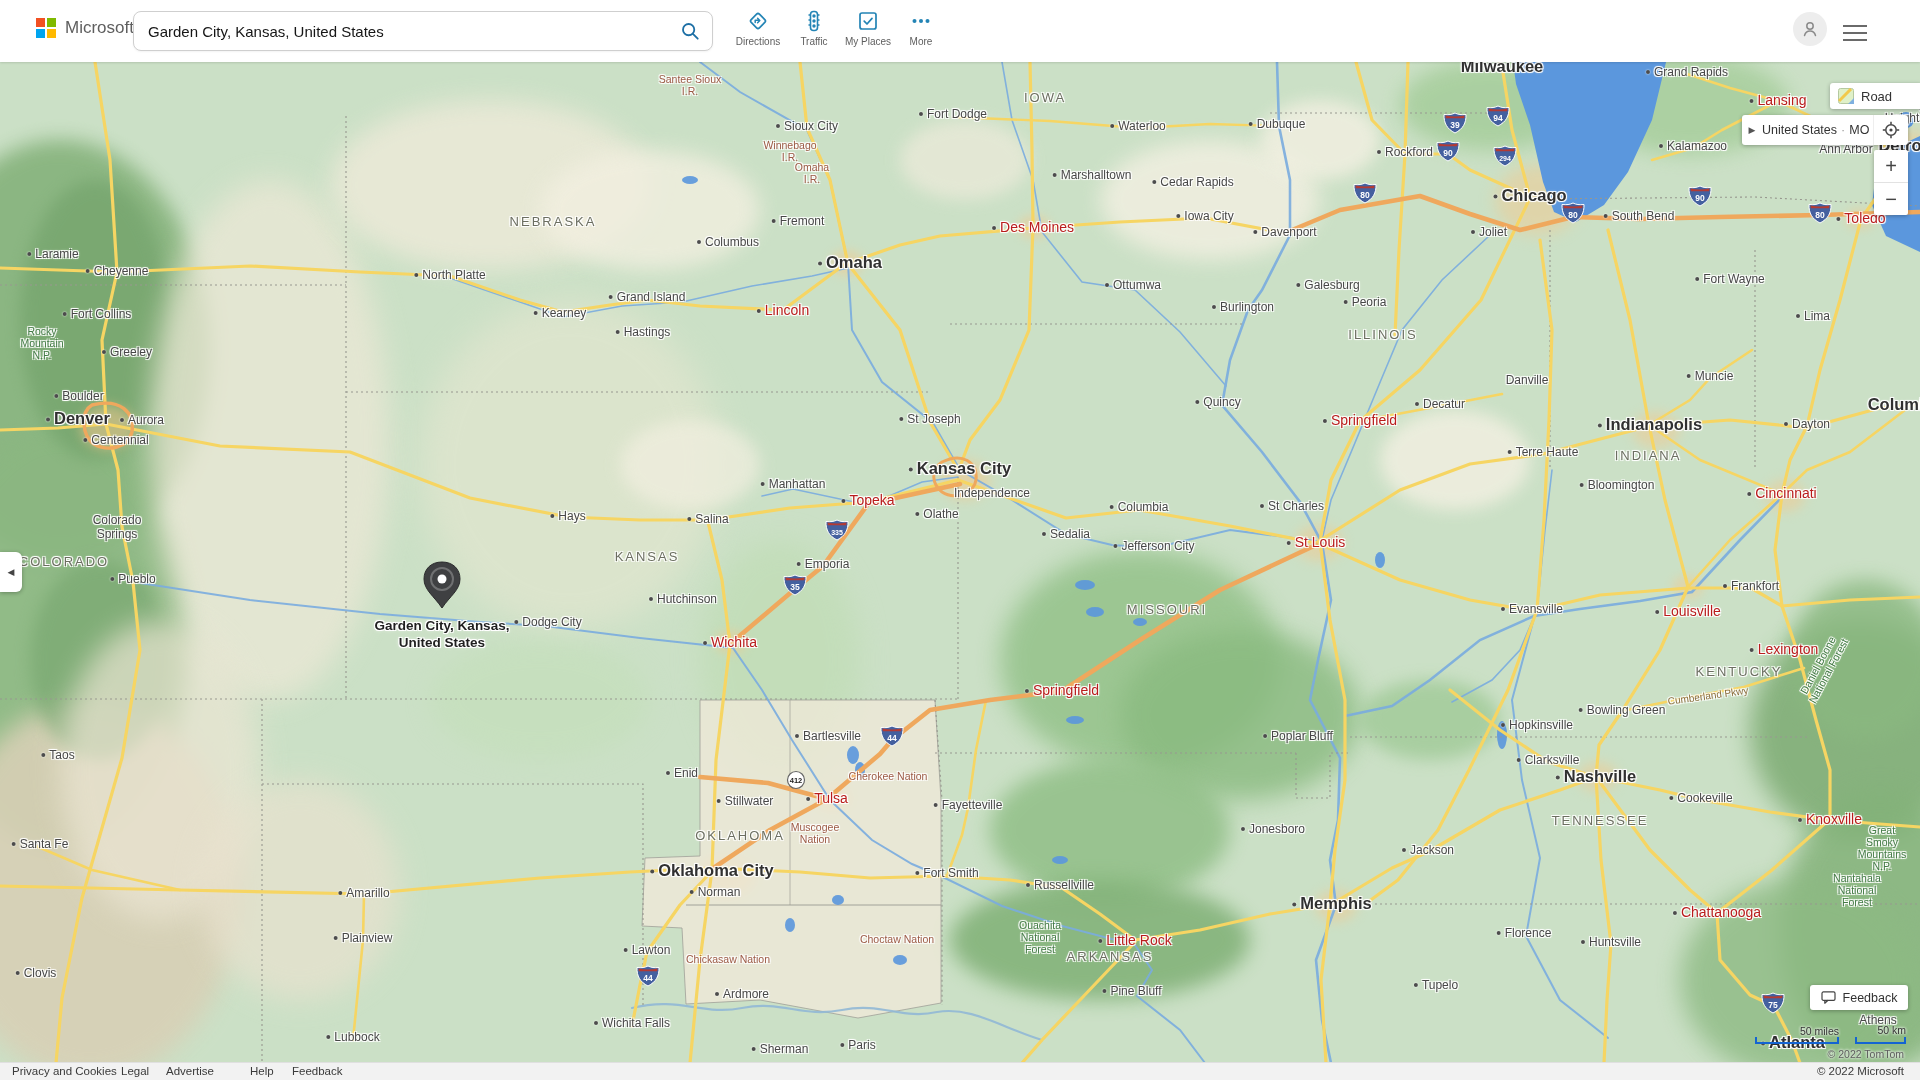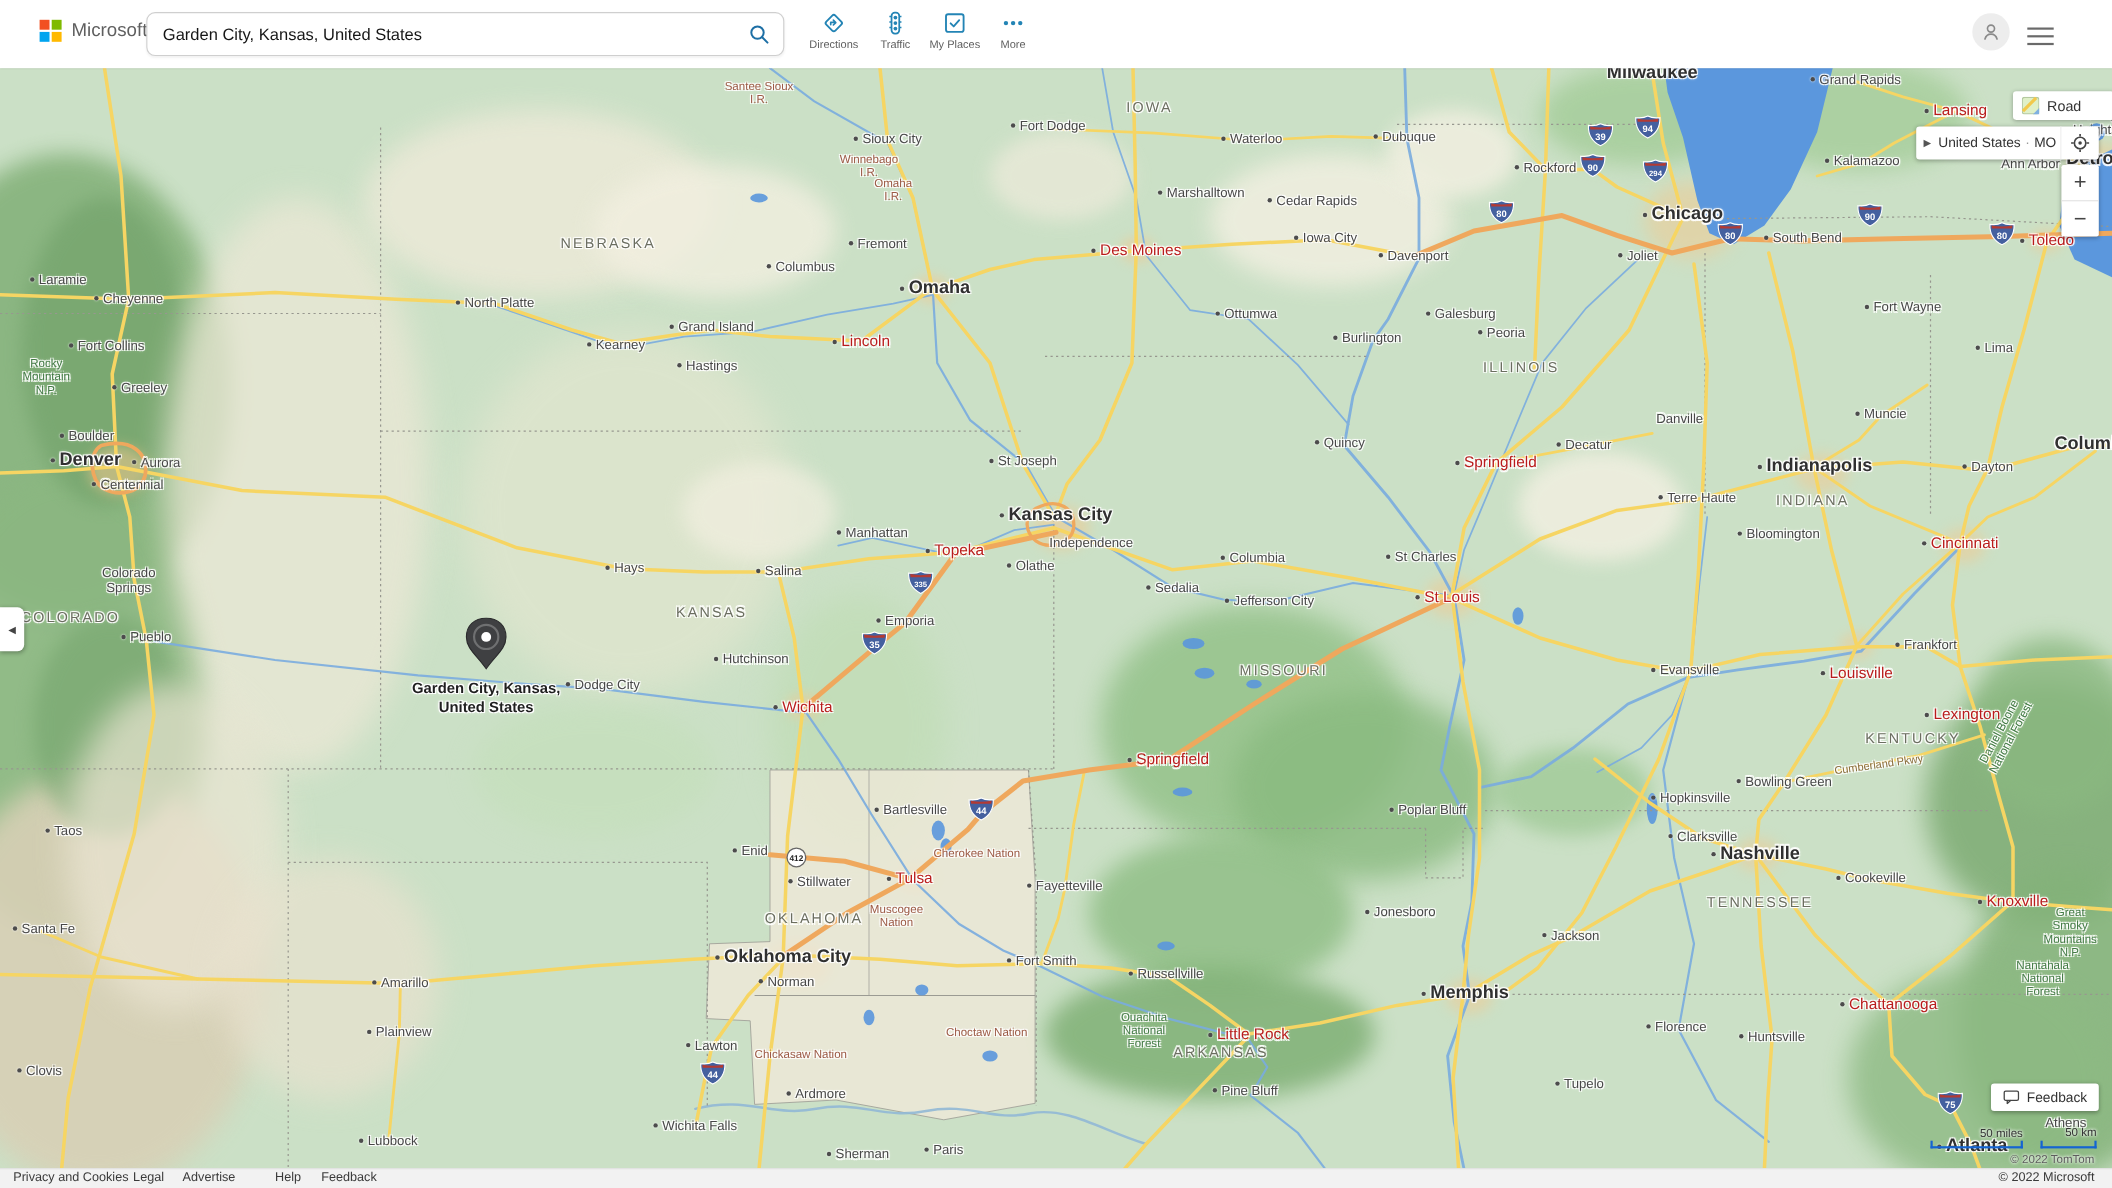--- a/index.html
+++ b/index.html
@@ -403,21 +403,21 @@
         <div class="shield" style="left: 795px; top: 587px;"><svg width="24" height="22" viewBox="0 0 24 22">
             <path d="M12 1 C15 2.6 18.5 3 23 2.5 C23.3 11 20 17 12 21 C4 17 .7 11 1 2.5 C5.5 3 9 2.6 12 1 Z" fill="#44609f" stroke="#fff" stroke-width="1"></path>
             <path d="M2.5 3.4 C9 4.8 15 4.8 21.5 3.4 L21.2 6.2 H2.8 Z" fill="#b23a34"></path>
             <text x="12" y="15.5" font-size="8.5" text-anchor="middle" fill="#fff" font-family="Liberation Sans,sans-serif" font-weight="bold">35</text>
           </svg></div>
         <div class="shield" style="left: 892px; top: 738px;"><svg width="24" height="22" viewBox="0 0 24 22">
             <path d="M12 1 C15 2.6 18.5 3 23 2.5 C23.3 11 20 17 12 21 C4 17 .7 11 1 2.5 C5.5 3 9 2.6 12 1 Z" fill="#44609f" stroke="#fff" stroke-width="1"></path>
             <path d="M2.5 3.4 C9 4.8 15 4.8 21.5 3.4 L21.2 6.2 H2.8 Z" fill="#b23a34"></path>
             <text x="12" y="15.5" font-size="8.5" text-anchor="middle" fill="#fff" font-family="Liberation Sans,sans-serif" font-weight="bold">44</text>
           </svg></div>
-        <div class="shield" style="left: 724px; top: 782px;"><svg width="22" height="20" viewBox="0 0 22 20">
+        <div class="shield" style="left: 796px; top: 782px;"><svg width="22" height="20" viewBox="0 0 22 20">
             <circle cx="11" cy="10" r="8.5" fill="#fff" stroke="#666" stroke-width="1.2"></circle>
             <text x="11" y="13" font-size="7.5" text-anchor="middle" fill="#222" font-family="Liberation Sans,sans-serif" font-weight="bold">412</text>
           </svg></div>
         <div class="shield" style="left: 648px; top: 978px;"><svg width="24" height="22" viewBox="0 0 24 22">
             <path d="M12 1 C15 2.6 18.5 3 23 2.5 C23.3 11 20 17 12 21 C4 17 .7 11 1 2.5 C5.5 3 9 2.6 12 1 Z" fill="#44609f" stroke="#fff" stroke-width="1"></path>
             <path d="M2.5 3.4 C9 4.8 15 4.8 21.5 3.4 L21.2 6.2 H2.8 Z" fill="#b23a34"></path>
             <text x="12" y="15.5" font-size="8.5" text-anchor="middle" fill="#fff" font-family="Liberation Sans,sans-serif" font-weight="bold">44</text>
           </svg></div>
         <div class="shield" style="left: 1413px; top: 125px; margin-left: 42px;"><svg width="24" height="22" viewBox="0 0 24 22">
             <path d="M12 1 C15 2.6 18.5 3 23 2.5 C23.3 11 20 17 12 21 C4 17 .7 11 1 2.5 C5.5 3 9 2.6 12 1 Z" fill="#44609f" stroke="#fff" stroke-width="1"></path>

